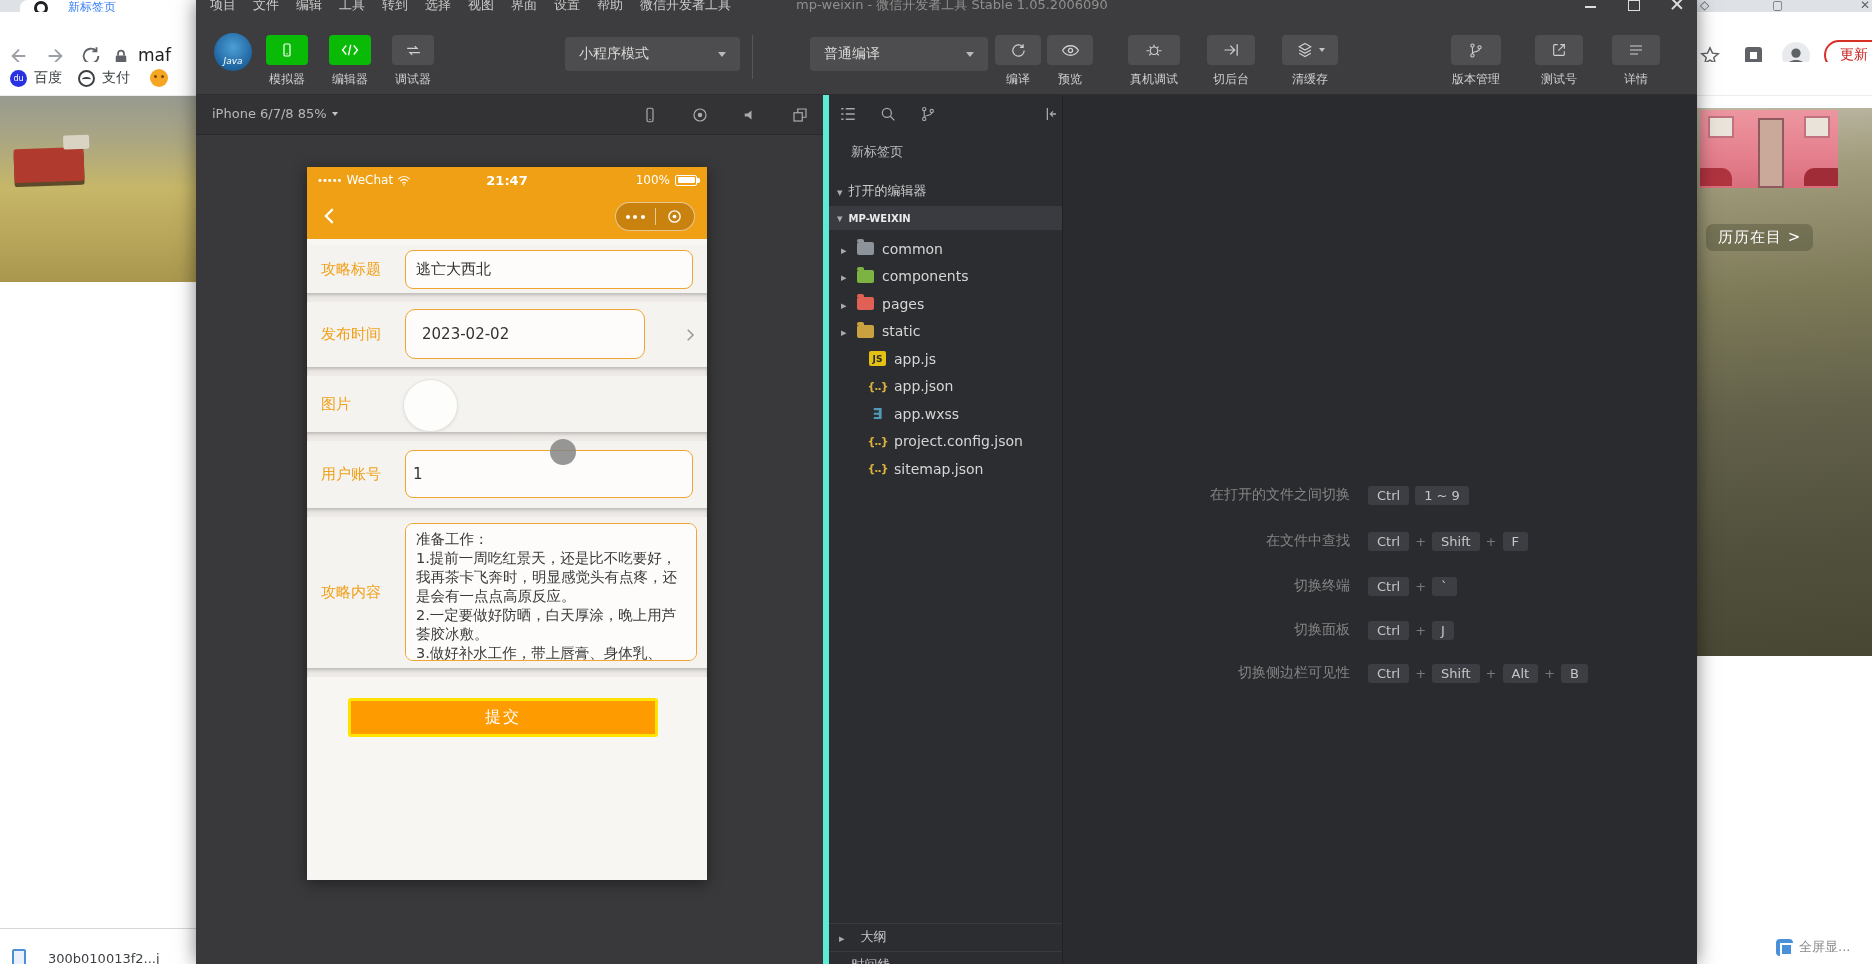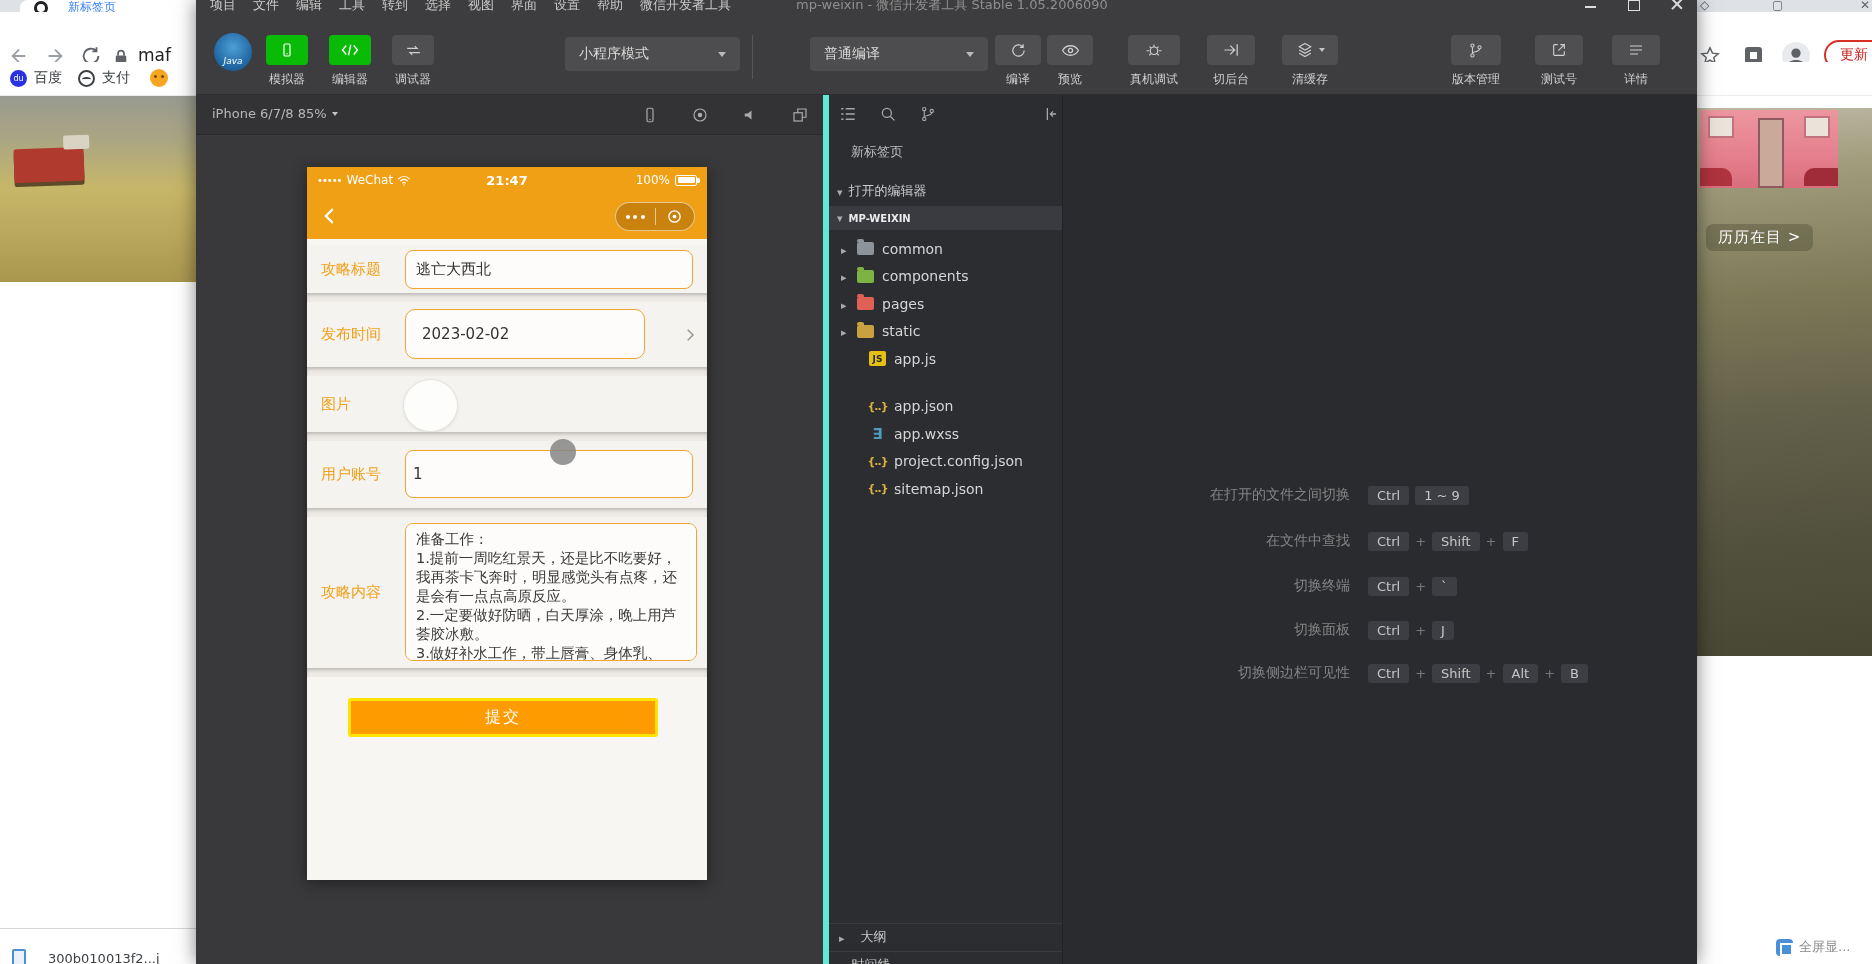--- a/index.html
+++ b/index.html
@@ -532,21 +532,21 @@
           </div>
           <div class="titem">
             <span class="trir"></span>
             <span class="fold f-yellow"></span>
             <span>static</span>
           </div>
           <div class="titem" style="padding-left:40px;">
             <span class="fico fi-js"></span>
             <span>app.js</span>
           </div>
-          <div class="titem" style="padding-left:40px;margin-top:20px;">
+          <div class="titem" style="padding-left:40px;">
             <span class="fico fi-json"></span>
             <span>app.json</span>
           </div>
           <div class="titem" style="padding-left:40px;">
             <span class="fico fi-wxss"></span>
             <span>app.wxss</span>
           </div>
           <div class="titem" style="padding-left:40px;">
             <span class="fico fi-json"></span>
             <span>project.config.json</span>

